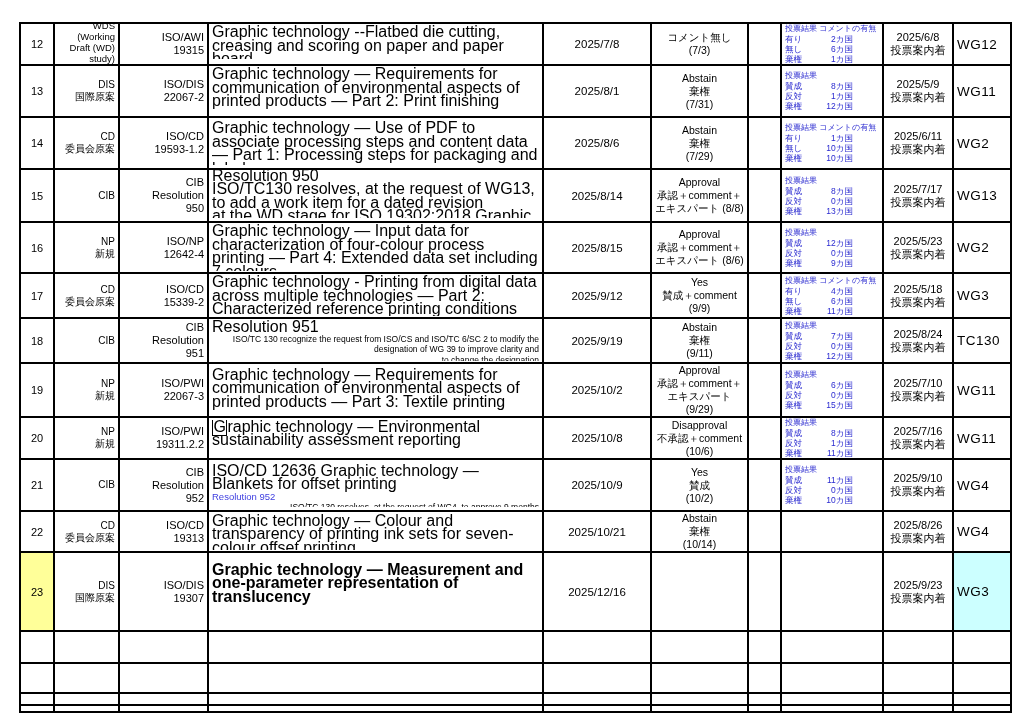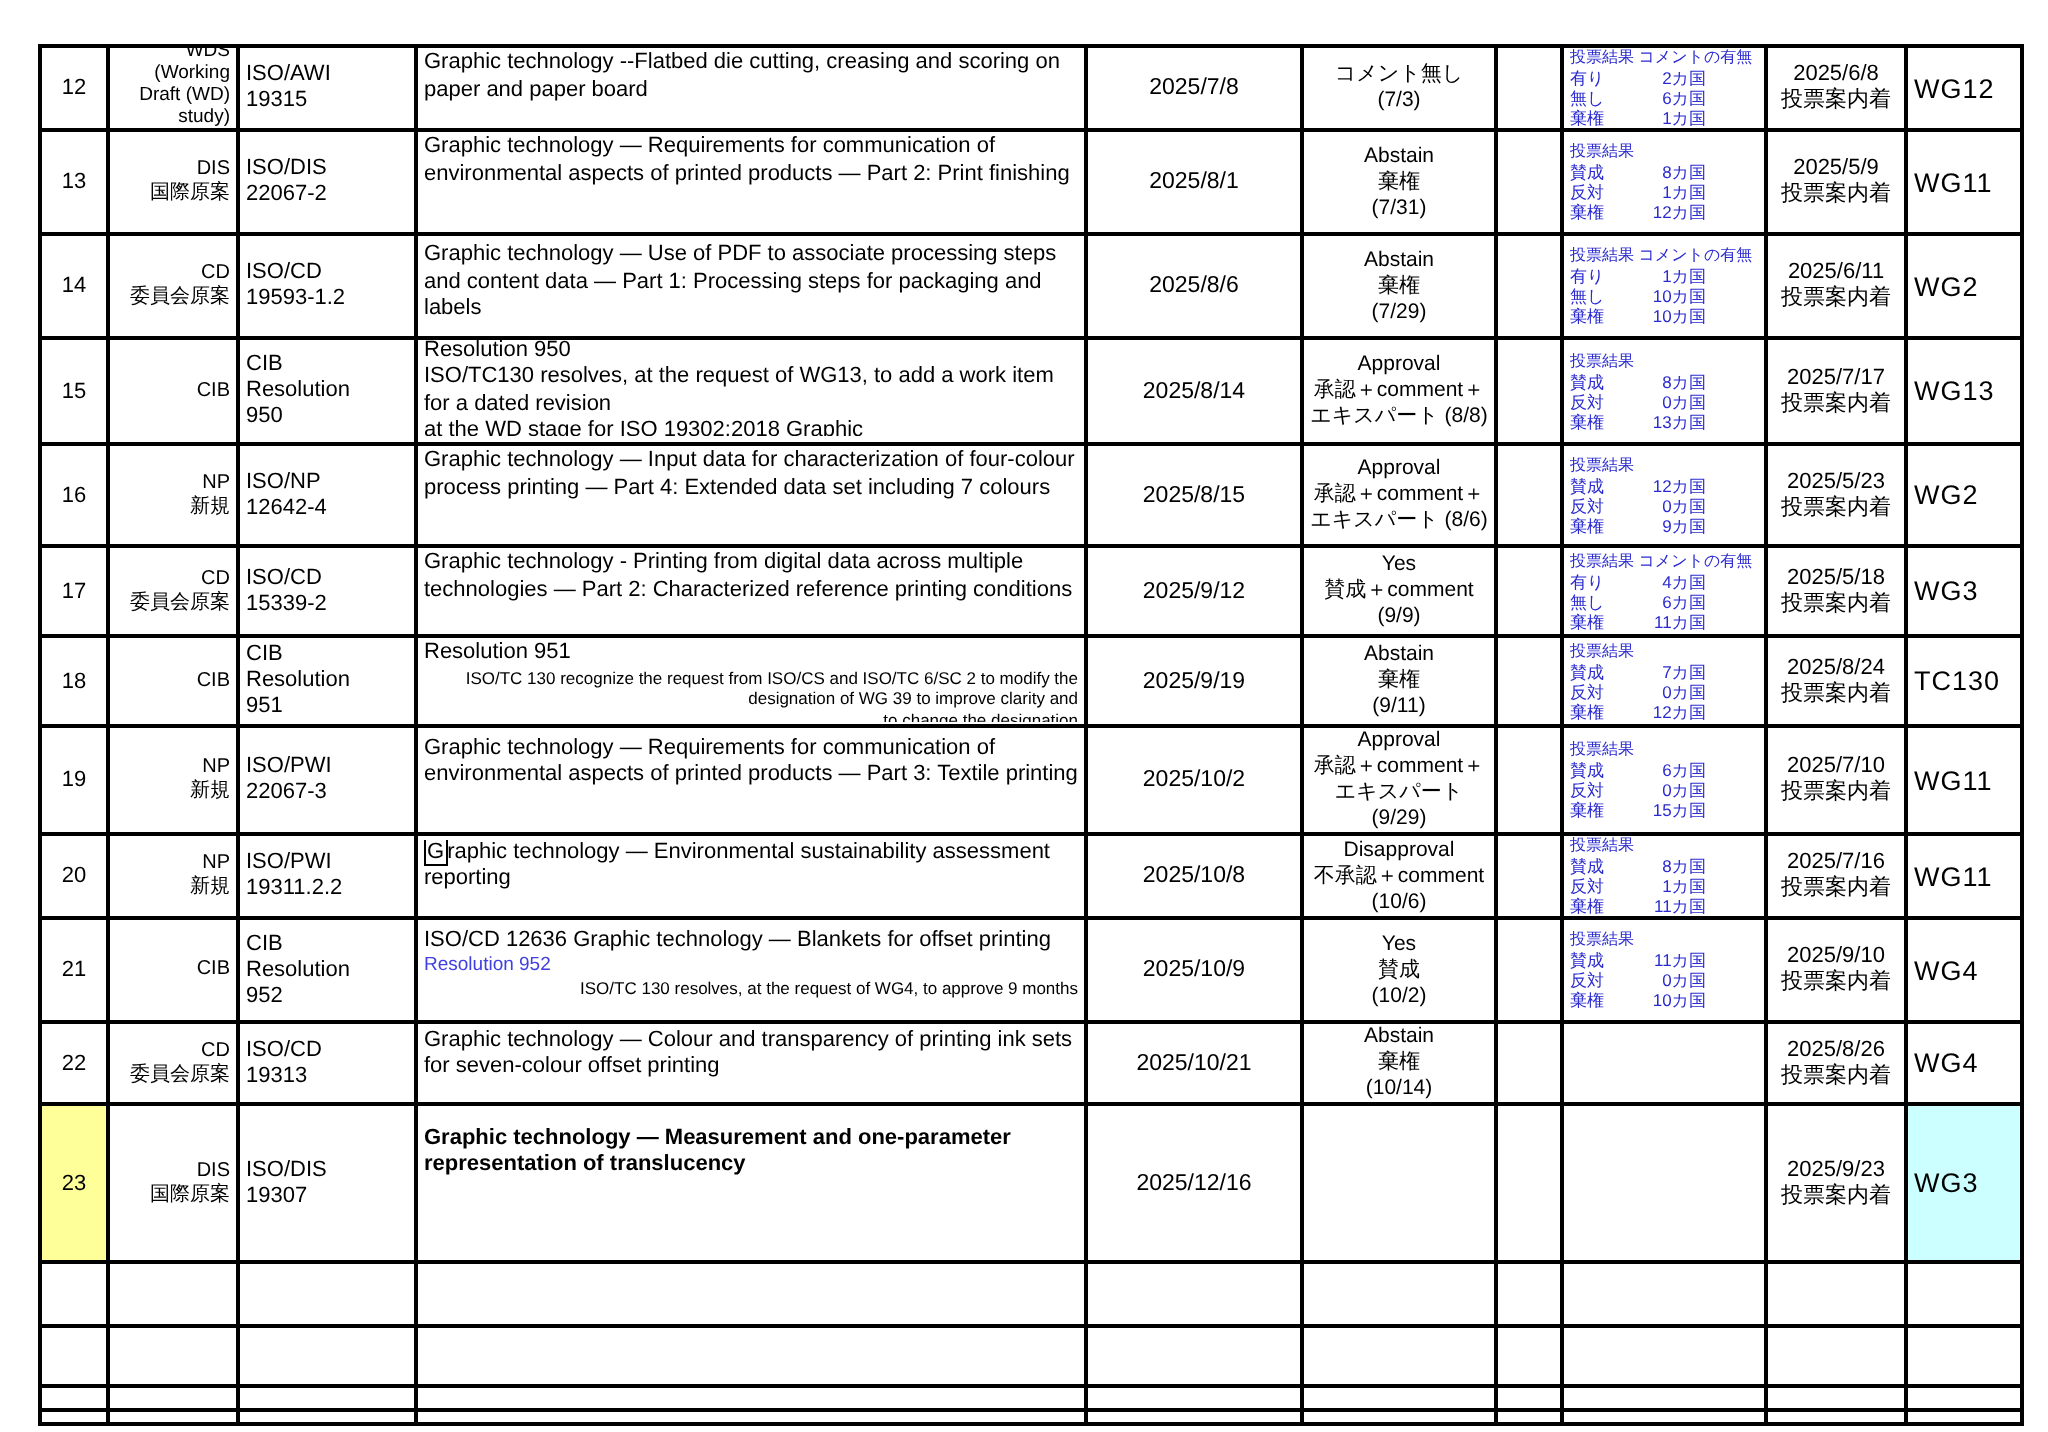--- a/index.html
+++ b/index.html
@@ -2,29 +2,29 @@
 <html><head>
 <meta charset="utf-8">
 <style>
   html,body{margin:0;padding:0;background:#fff;}
   .canvas{position:relative;width:1024px;height:716px;background:#ffffff;overflow:hidden;
           font-family:"Liberation Sans","DejaVu Sans",sans-serif;color:#000;}
   table.grid{position:absolute;left:19px;top:22px;border-collapse:collapse;table-layout:fixed;}
   table.grid td{border:2px solid #000;padding:0 3px;overflow:hidden;vertical-align:middle;}
   td.c-num{text-align:center;font-size:11px;}
   td.c-status{text-align:right;font-size:10px;line-height:12px;}
-  td.c-ref{text-align:left;font-size:11px;line-height:13px;padding-left:4px;}
+  td.c-ref{text-align:right;font-size:11px;line-height:13px;padding-left:4px;}
   td.c-desc{text-align:left;font-size:11px;line-height:13.5px;vertical-align:top;padding:1px 4px;}
   td.c-date1{text-align:center;font-size:11.5px;}
   td.c-vote{text-align:center;font-size:10.5px;line-height:13px;}
   td.c-spacer{}
   td.c-details{vertical-align:middle;padding:1px 2px 1px 4px;}
   td.c-date2{text-align:center;font-size:11px;line-height:13px;}
   td.c-wg{text-align:left;font-size:13.5px;padding-left:2px;letter-spacing:.5px;}
-  .d-normal{display:block;font-size:11px;line-height:13.5px;}
+  .d-normal{display:block;font-size:16px;line-height:13.5px;}
   .d-small{display:block;font-size:8.5px;line-height:10.5px;text-align:right;}
   .d-link{display:block;font-size:9.5px;line-height:11.5px;}
   .clipbox{overflow:hidden;height:100%;}
   .gbox{border:1.5px solid #000;padding:0 .5px;}
   .vd-head{font-size:8px;line-height:10px;white-space:nowrap;}
   .vd-row{font-size:8.5px;line-height:10px;white-space:nowrap;}
   .vd-row .lbl{display:inline-block;min-width:24px;}
   .vd-row .cnt{display:inline-block;width:44px;text-align:right;}
   .vote-line{display:block;}
   .bg-yellow{background:#ffff99;}

